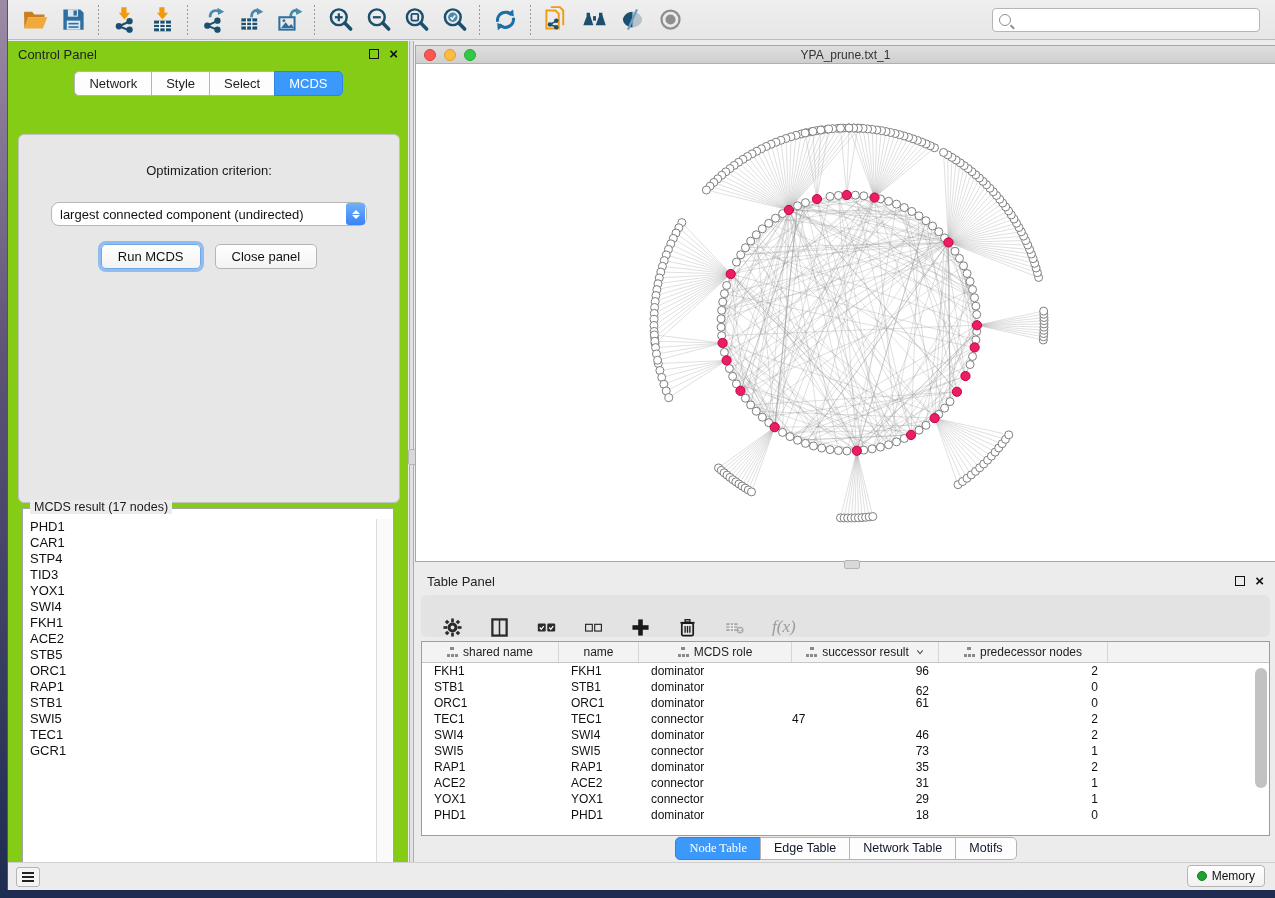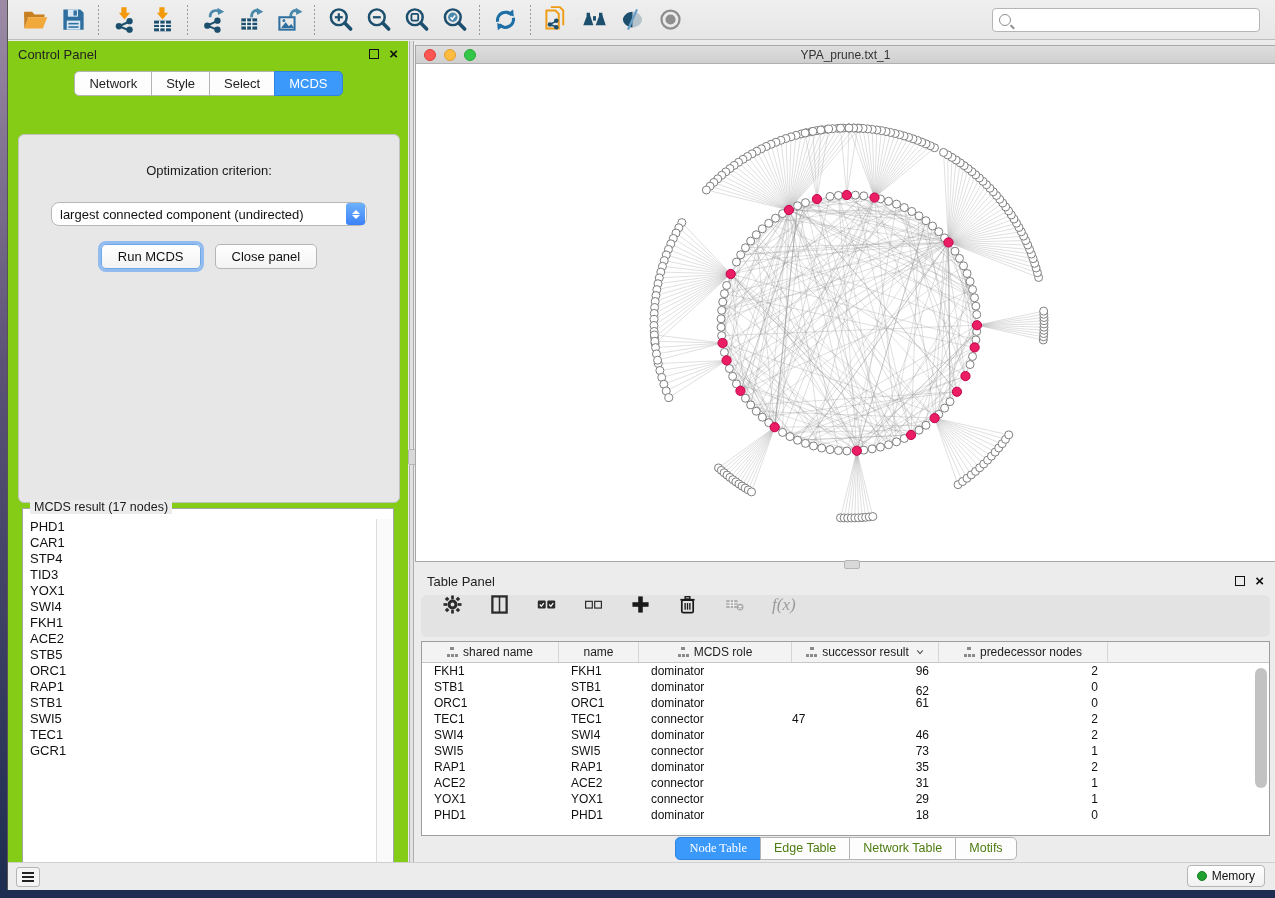--- a/index.html
+++ b/index.html
@@ -87,40 +87,40 @@
   .t-red { background:#fc5753; border:0.5px solid #df3e39; }
   .t-yellow { background:#fdbc40; border:0.5px solid #de9f34; }
   .t-green { background:#33c748; border:0.5px solid #27aa35; }
   .net-title { font-size:12px; color:#333; }
   .net-canvas { position:absolute; left:0; top:19px; right:0; bottom:0; background:#fff; overflow:hidden; }
 
   
   .table-panel { position:absolute; left:0; top:528px; width:861px; height:293px; }
   .tp-header { height:24px; display:flex; align-items:center; padding:0 12px; }
   .tp-toolbar { margin:2px 6px 0 6px; height:42px; background:#e3e3e3; border-radius:6px;
-    display:flex; align-items:flex-start; gap:28px; padding:0 22px; }
+    display:flex; align-items:flex-end; gap:28px; padding:0 22px; }
   .tp-ic { background:none; border:none; cursor:pointer; display:flex; align-items:center; }
   .tp-ic svg { width:19px; height:19px; }
   .fx-label { font-family:"Liberation Serif", serif; font-style:italic; font-size:17px; color:#9a9a9a; }
   .node-table { position:absolute; left:6px; right:6px; top:72px; bottom:26px;
     background:#fff; border:1px solid #9d9d9d; overflow:hidden; }
   .nt-headrow { display:flex; height:21px; background:#f3f3f3; border-bottom:1px solid #c6c6c6; }
   .nt-hcell { display:flex; align-items:center; justify-content:center; gap:5px;
     border-right:1px solid #d6d6d6; font-size:12px; color:#222; position:relative; cursor:pointer; }
   .tree-ic { display:inline-block; width:11px; height:10px; position:relative; }
   .tree-ic::before { content:""; position:absolute; left:3.5px; top:0; width:4px; height:3px; background:#8a8a8a; }
   .tree-ic::after { content:""; position:absolute; left:0; bottom:0; width:3px; height:3px; background:#8a8a8a;
     box-shadow:4px 0 0 #8a8a8a, 8px 0 0 #8a8a8a; }
   .sort-ch { width:8px; height:8px; margin-left:2px; }
   .nt-row { display:flex; height:16px; align-items:center; }
   .nt-cell { font-size:12px; color:#111; white-space:nowrap; overflow:hidden; }
   .nt-scroll { position:absolute; right:2px; top:26px; width:12px; height:120px;
     background:#c2c2c2; border-radius:6px; }
   .tp-tabs { position:absolute; left:0; right:0; bottom:2px; display:flex; justify-content:center; }
-  .tp-tab { font-size:12.5px; color:#4d7c0f; background:#fdfdfd; border:1px solid #b4b4b4;
+  .tp-tab { font-size:12.5px; color:#0f172a; background:#fdfdfd; border:1px solid #b4b4b4;
     padding:3px 13px; margin-right:-1px; cursor:pointer; }
   .tp-tab:first-child { border-radius:5px 0 0 5px; }
   .tp-tab:last-child { border-radius:0 5px 5px 0; }
   .tp-tab.active { background:#3b99fc; color:#fff; border-color:#3183e0;font-family:Liberation Serif, serif; }
 
   
   .status-bar { position:absolute; left:0; bottom:0; width:100%; height:28px; background:#ececec;
     border-top:1px solid #cfcfcf; }
   .menu-btn { position:absolute; left:8px; top:4px; width:24px; height:20px; background:#f4f4f4;
     border:1px solid #b5b5b5; border-radius:3px; display:flex; align-items:center; justify-content:center; cursor:pointer; }

